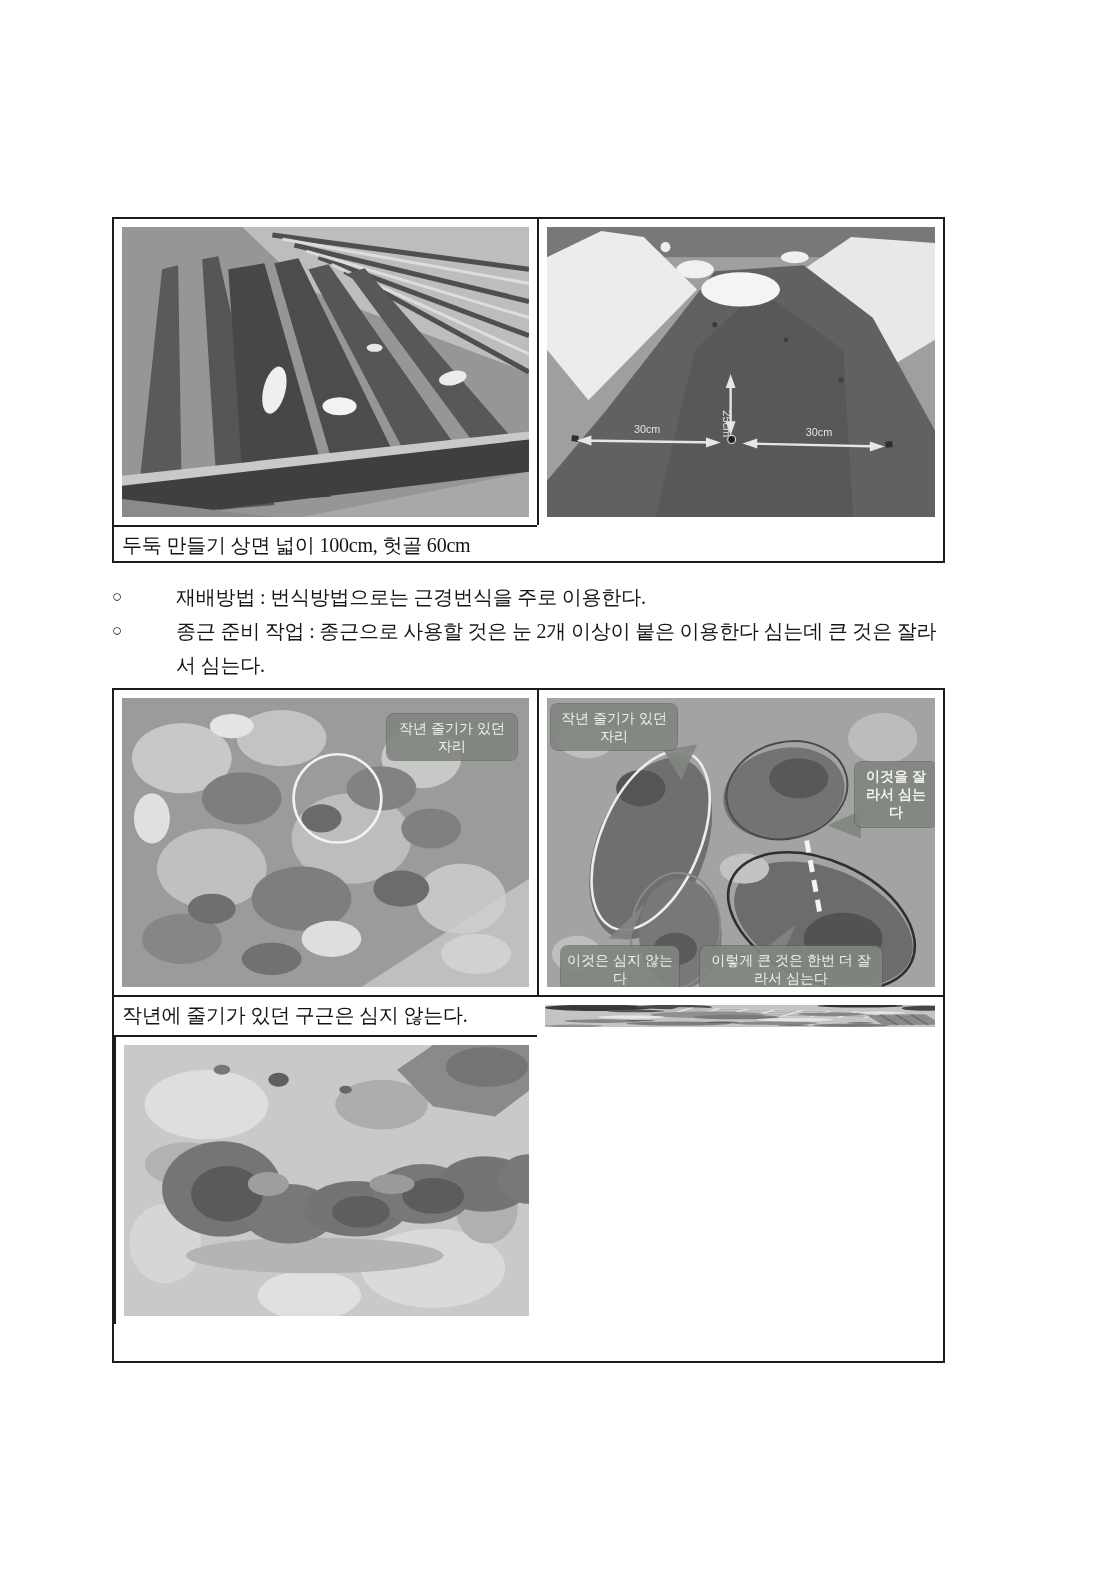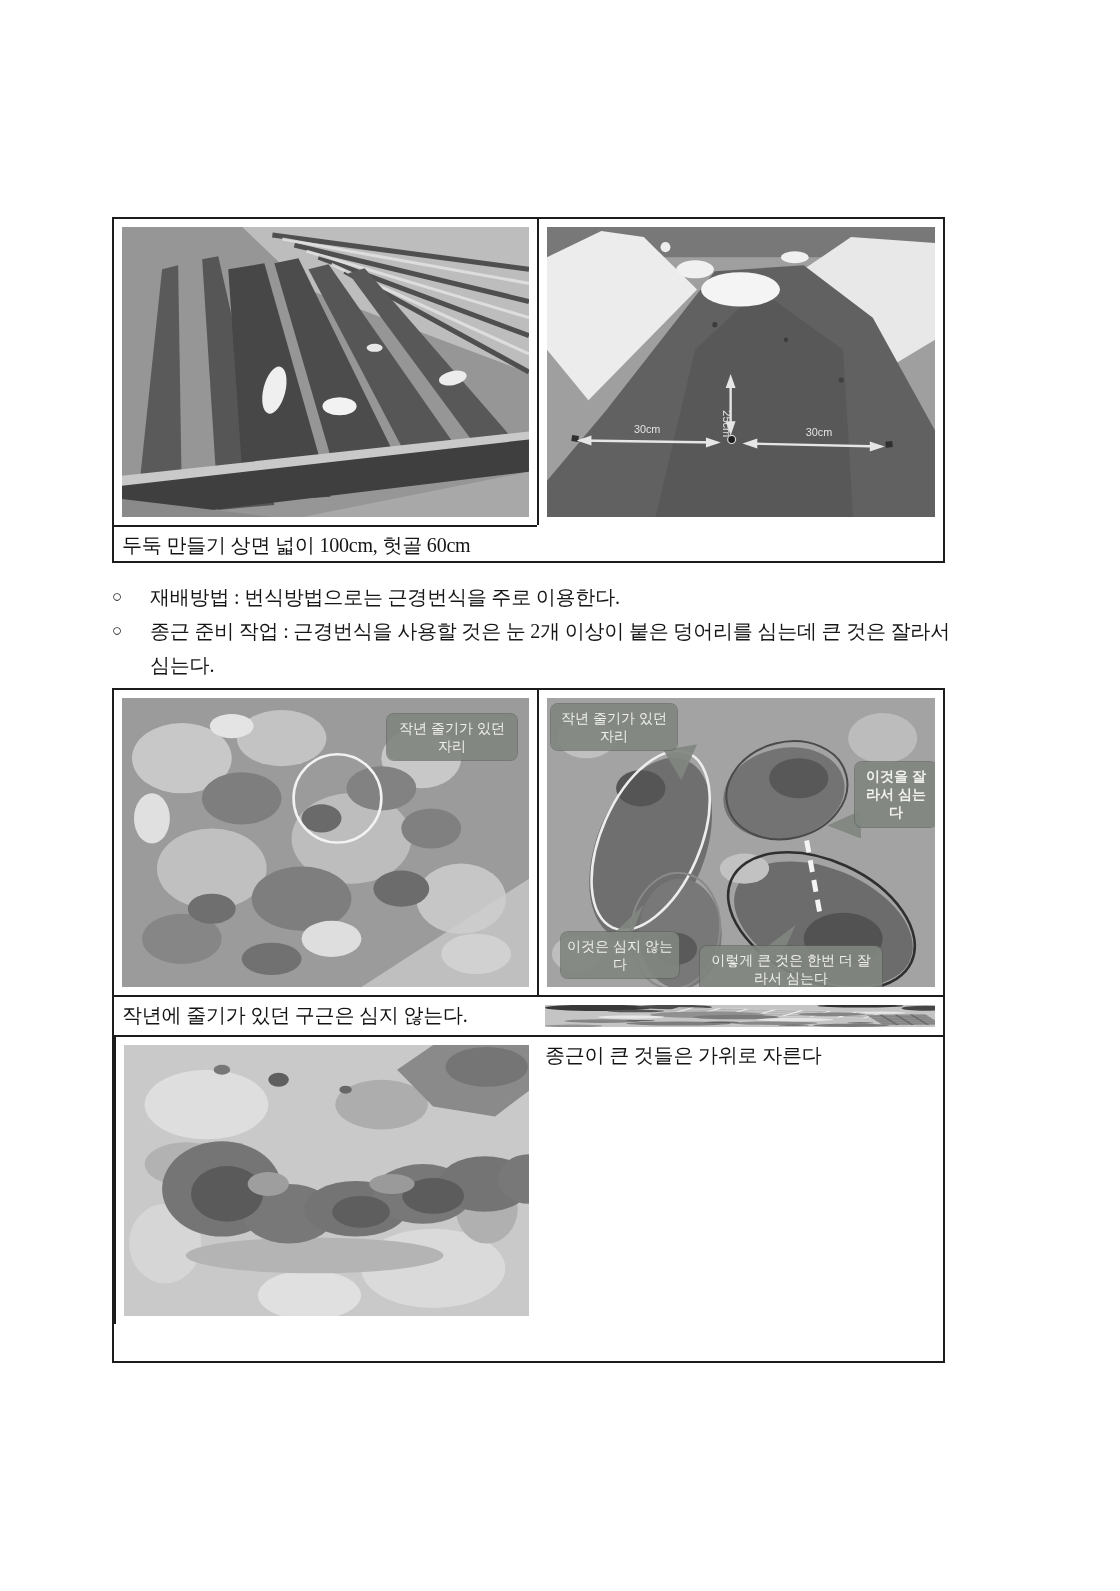--- a/index.html
+++ b/index.html
@@ -24,21 +24,21 @@
   
   .anno{position:absolute;background:rgba(128,133,128,.92);color:#f0f0ec;
     font-family:"Liberation Sans",sans-serif;font-size:14px;line-height:1.3;
     text-align:center;border-radius:7px;padding:5px 6px;box-shadow:0 0 0 1px rgba(90,95,90,.6);}
 
   
   #bullets{position:absolute;left:112px;top:580px;width:838px;font-size:20px;line-height:34px;
     letter-spacing:-0.2px;color:#161616;}
   .bullet{display:flex;align-items:flex-start;}
   .bullet .marker{width:38px;flex:0 0 38px;font-size:17px;line-height:33px;}
-  .bullet .btxt{flex:1;word-break:break-all;}
+  .bullet .btxt{flex:1;word-break:break-all;margin-left:26px;}
 </style>
 </head>
 <body>
 
 <div class="page">
 
   <div class="tbl" id="top-table">
 
     <div class="cell photo-cell">
       <div class="photo">
@@ -116,21 +116,21 @@
     <div class="cell cap caption">두둑 만들기 상면 넓이 100cm, 헛골 60cm</div>
   </div>
 
   <div id="bullets">
     <div class="bullet">
       <span class="marker">○</span>
       <span class="btxt">재배방법 : 번식방법으로는 근경번식을 주로 이용한다.</span>
     </div>
     <div class="bullet">
       <span class="marker">○</span>
-      <span class="btxt">종근 준비 작업 : 근경번식을 사용할 것은 눈 2개 이상이 붙은 덩어리를 심는데 큰 것은 잘라서 심는다.</span>
+      <span class="btxt">종근 준비 작업 : 종근으로 사용할 것은 눈 2개 이상이 붙은 이용한다 심는데 큰 것은 잘라서 심는다.</span>
     </div>
   </div>
 
   <div class="tbl" id="bottom-table">
 
     <div class="cell photo-cell">
       <div class="photo">
         <svg viewBox="0 0 408 288" preserveAspectRatio="none">
           <rect x="0" y="0" width="408" height="288" fill="#9b9b9b"></rect>
           <g>
@@ -182,21 +182,21 @@
           <ellipse cx="278" cy="222" rx="100" ry="60" fill="none" stroke="#2f2f2f" stroke-width="2.6" transform="rotate(24 278 222)"></ellipse>
           <ellipse cx="130" cy="232" rx="45" ry="58" fill="none" stroke="#8a8a8a" stroke-width="2" transform="rotate(8 130 232)"></ellipse>
           <line x1="263" y1="142" x2="277" y2="218" stroke="#f4f4f4" stroke-width="5" stroke-dasharray="12 8"></line>
           <polygon points="118,52 152,46 136,82" fill="rgba(128,133,128,.92)"></polygon>
           <polygon points="318,112 318,140 284,127" fill="rgba(128,133,128,.92)"></polygon>
           <polygon points="62,240 84,240 98,206" fill="rgba(128,133,128,.92)"></polygon>
           <polygon points="212,256 238,256 252,226" fill="rgba(128,133,128,.92)"></polygon>
         </svg>
         <div class="anno" style="left:4px;top:6px;width:114px;">작년 줄기가 있던 자리</div>
         <div class="anno" style="left:308px;top:64px;width:70px;font-weight:bold;">이것을 잘라서 심는다</div>
-        <div class="anno" style="left:14px;top:234px;width:106px;">이것은 심지 않는다</div>
+        <div class="anno" style="left:14px;top:248px;width:106px;">이것은 심지 않는다</div>
         <div class="anno" style="left:153px;top:248px;width:170px;">이렇게 큰 것은 한번 더 잘라서 심는다</div>
       </div>
     </div>
 
     <div class="cell cap caption">작년에 줄기가 있던 구근은 심지 않는다.</div>
 
     <div class="cell cap photo-cell">
       <div class="photo">
         <svg viewBox="0 0 408 273" preserveAspectRatio="none">
           <rect x="0" y="0" width="408" height="273" fill="#c4c4c4"></rect>
@@ -282,16 +282,15 @@
             <ellipse cx="100" cy="150" rx="35" ry="28" fill="#5a5a5a"></ellipse>
             <ellipse cx="230" cy="168" rx="28" ry="16" fill="#5e5e5e"></ellipse>
             <ellipse cx="300" cy="152" rx="30" ry="18" fill="#5c5c5c"></ellipse>
             <ellipse cx="140" cy="140" rx="20" ry="12" fill="#9e9e9e"></ellipse>
             <ellipse cx="260" cy="140" rx="22" ry="10" fill="#9a9a9a"></ellipse>
           </g>
         </svg>
       </div>
     </div>
 
-    <div class="cell cap caption">종근이 큰 것들은 가위로 자른다</div>
   </div>
 
 </div>
 
 </body></html>

